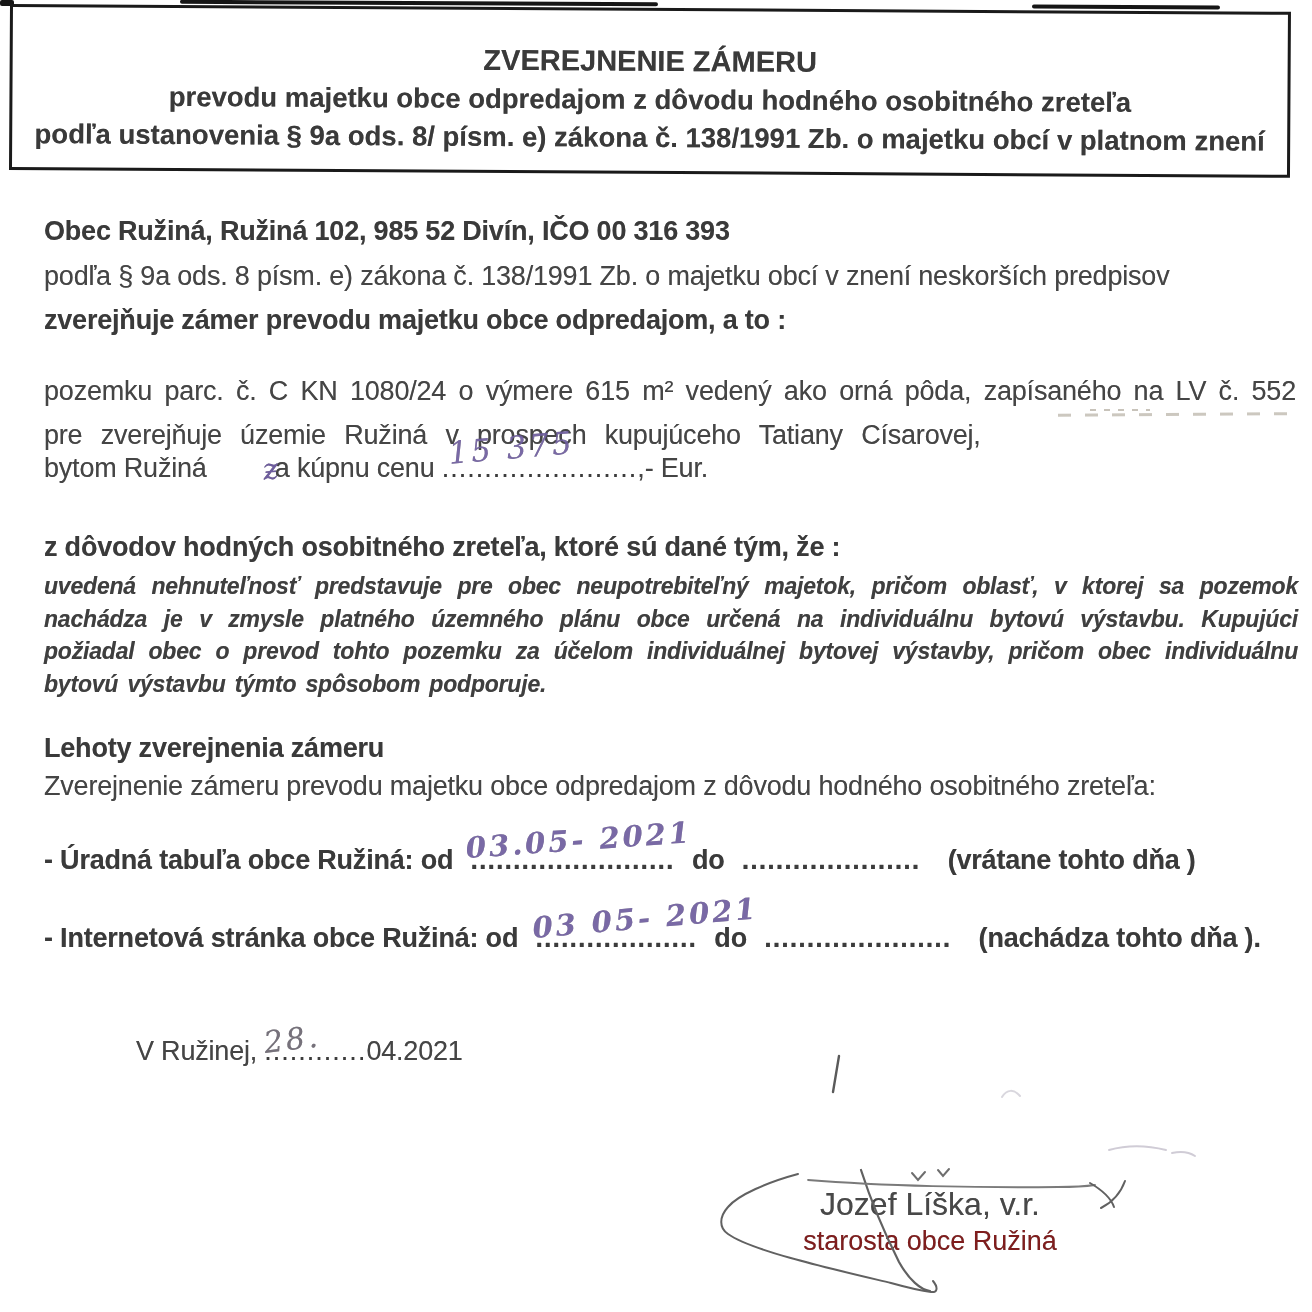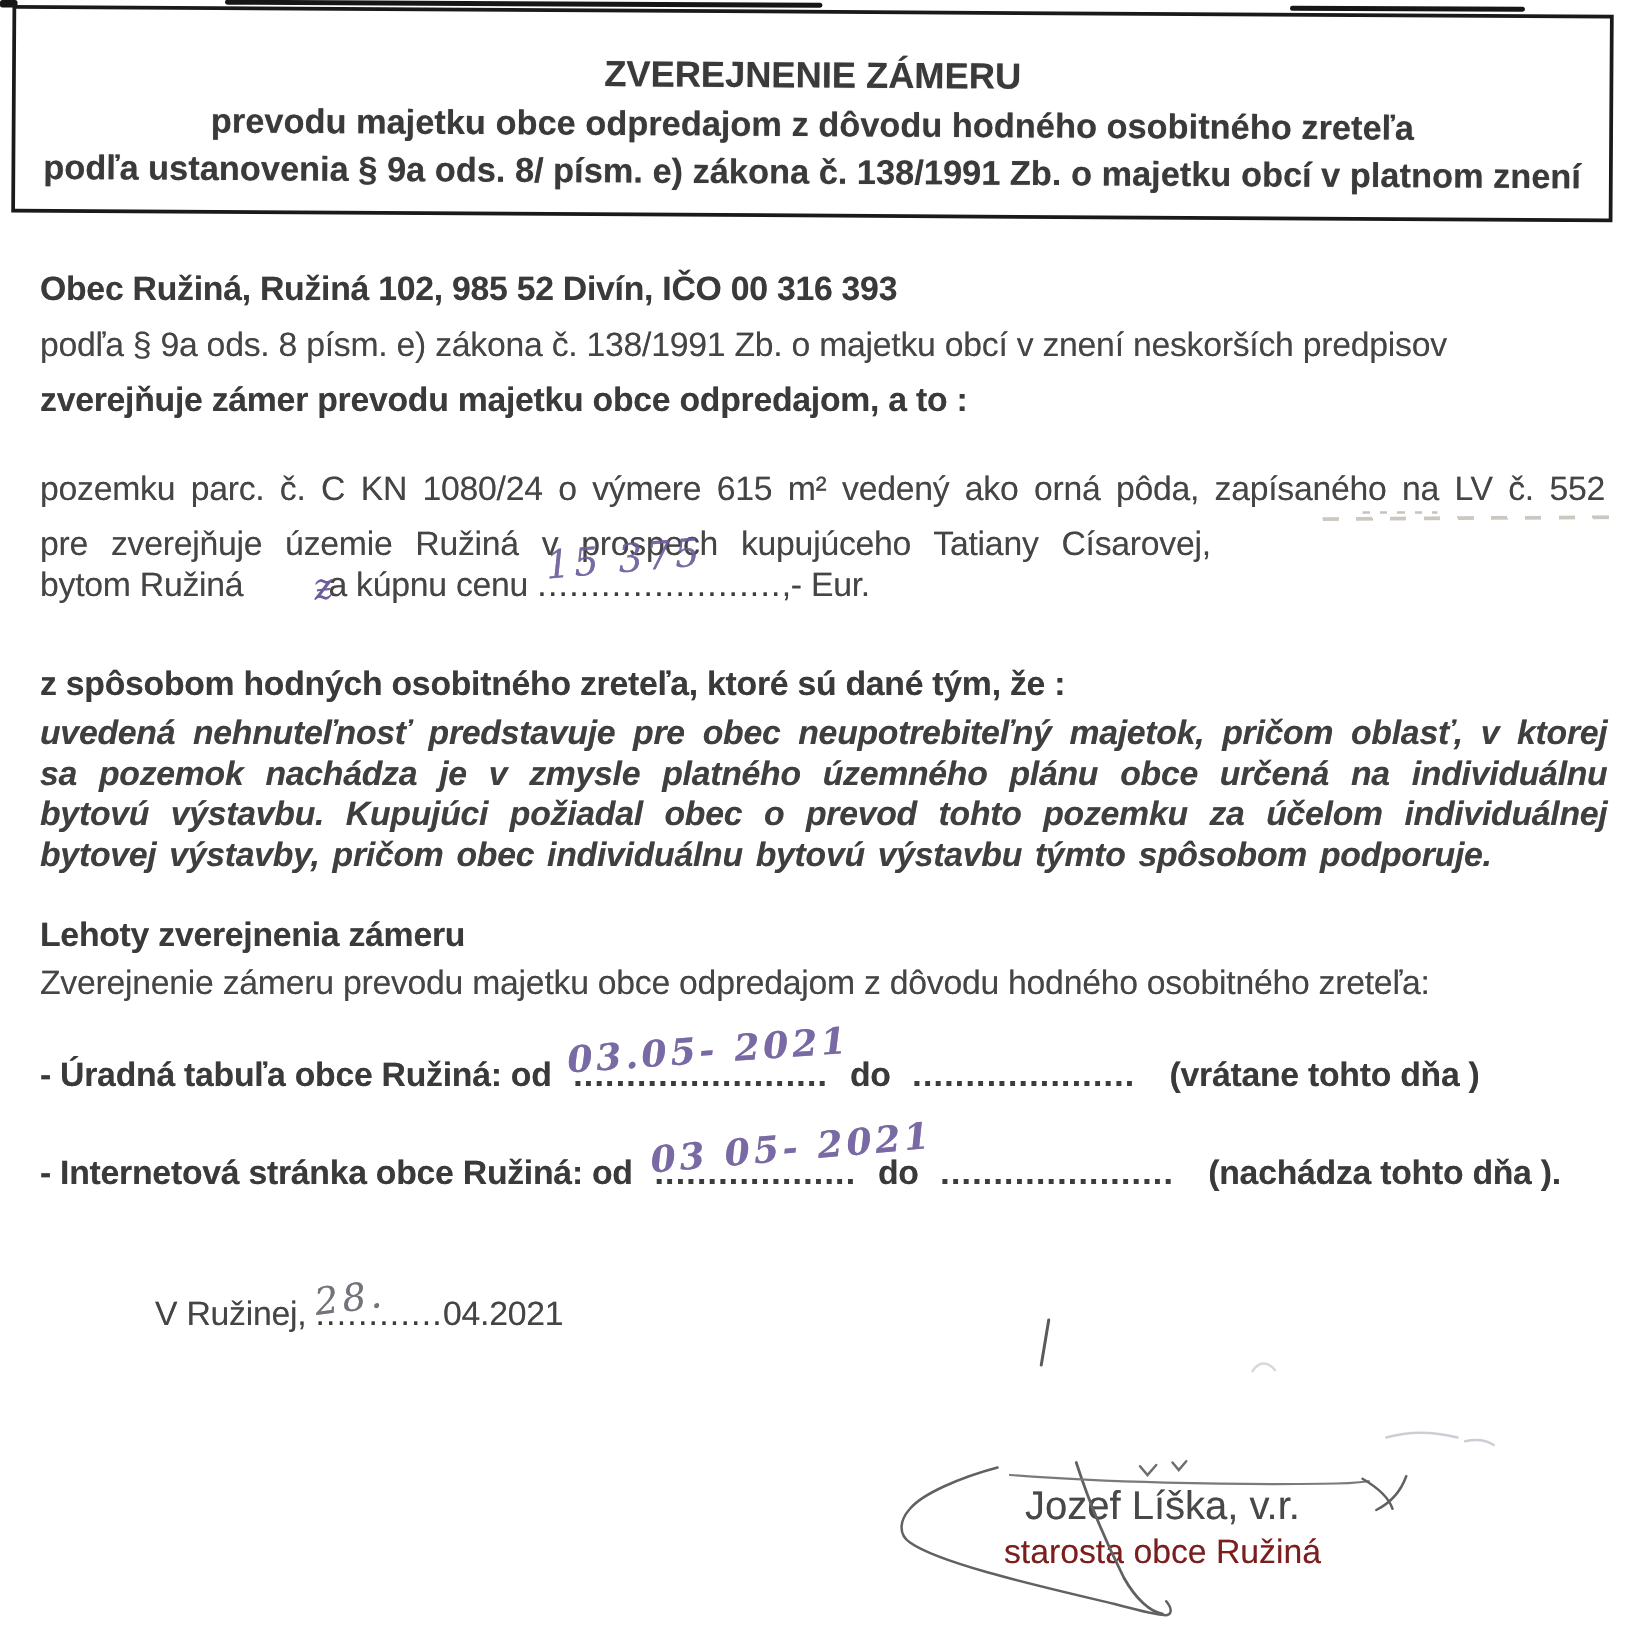--- a/index.html
+++ b/index.html
@@ -4,21 +4,21 @@
 <style>
   html,body{margin:0;padding:0;background:#e9e9e9;}
   .page{
     position:relative;width:1312px;height:1312px;margin:0 auto;
     background:var(--paper,#fff);overflow:hidden;
     font-family:"Liberation Sans",sans-serif;
     color:var(--text,#454545);
     -webkit-font-smoothing:antialiased;
   }
   .t{position:absolute;white-space:nowrap;font-size:27px;letter-spacing:-0.2px;
-     text-shadow:0 0 .5px rgba(70,70,70,.5);}
+     text-shadow:0 0 .5px rgba(70,70,70,.5);margin-left:12px;}
   .b{font-weight:bold;color:#3a3a3a;}
 
   
   .header-box{
     position:absolute;left:10px;top:4px;width:1281px;height:166px;
     border:3.5px solid var(--border,#1a1a1a);
     transform:rotate(.35deg);transform-origin:0 0;
     text-align:center;padding-top:30px;box-sizing:border-box;
   }
   .h-title{font-weight:bold;font-size:29px;color:#3a3a3a;line-height:40px;
@@ -32,21 +32,21 @@
   .streak.b{left:1032px;top:5px;width:188px;height:3.5px;transform:rotate(.3deg);}
   .streak.c{left:0;top:0;width:14px;height:6px;}
 
   
   .justify-full{width:1252px;text-align:justify;text-align-last:justify;white-space:normal;}
   .spread{word-spacing:11px;}
 
   
   .reasons-p{
     width:1254px;white-space:normal;text-align:justify;
-    font-weight:bold;font-style:italic;font-size:27px;line-height:32.5px;
+    font-weight:bold;font-style:italic;font-size:23px;line-height:32.5px;
     color:#3f3f3f;letter-spacing:-0.2px;word-spacing:3px;
   }
 
   
   .dotline{position:relative;display:inline-block;}
   .dots{letter-spacing:1px;color:#3c3c3c;}
   .hand{
     position:absolute;white-space:nowrap;
     font-family:"DejaVu Serif",serif;font-style:italic;
     color:var(--ink,#6e5d9e);letter-spacing:3px;opacity:.92;
@@ -105,21 +105,21 @@
 
   <div class="t justify-full" style="left:32px;top:376px;">pozemku parc. č. C KN 1080/24 o výmere 615 m² vedený ako orná pôda, zapísaného na LV č. 552</div>
   <div class="smudge"></div>
   <div class="smudge2"></div>
   <div class="t spread" style="left:32px;top:420px;">pre zverejňuje územie Ružiná v prospech kupujúceho Tatiany Císarovej,</div>
 
   <div class="t" style="left:32px;top:452px;">
     <span>bytom Ružiná</span><span style="display:inline-block;width:56px;"></span><span class="hand-z">ƶ</span><span>a kúpnu cenu </span><span class="dotline"><span class="dots">.......................</span><span class="hand price">15 375</span></span><span>,- Eur.</span>
   </div>
 
-  <div class="t b" style="left:32px;top:532px;">z spôsobom hodných osobitného zreteľa, ktoré sú dané tým, že :</div>
+  <div class="t b" style="left:32px;top:532px;">z dôvodov hodných osobitného zreteľa, ktoré sú dané tým, že :</div>
   <div class="t reasons-p" style="left:32px;top:570px;">uvedená nehnuteľnosť predstavuje pre obec neupotrebiteľný majetok, pričom oblasť, v ktorej sa pozemok nachádza je v zmysle platného územného plánu obce určená na individuálnu bytovú výstavbu. Kupujúci požiadal obec o prevod tohto pozemku za účelom individuálnej bytovej výstavby, pričom obec individuálnu bytovú výstavbu týmto spôsobom podporuje.</div>
 
   <div class="t b" style="left:32px;top:733px;">Lehoty zverejnenia zámeru</div>
   <div class="t" style="left:32px;top:771px;">Zverejnenie zámeru prevodu majetku obce odpredajom z dôvodu hodného osobitného zreteľa:</div>
 
   <div class="t b" style="left:32px;top:845px;">
     <span>- Úradná tabuľa obce Ružiná: od</span>
     <span class="dotline mid"><span class="dots">........................</span><span class="hand from1">03.05- 2021</span></span>
     <span>do</span>
     <span class="dotline mid"><span class="dots">.....................</span></span>

